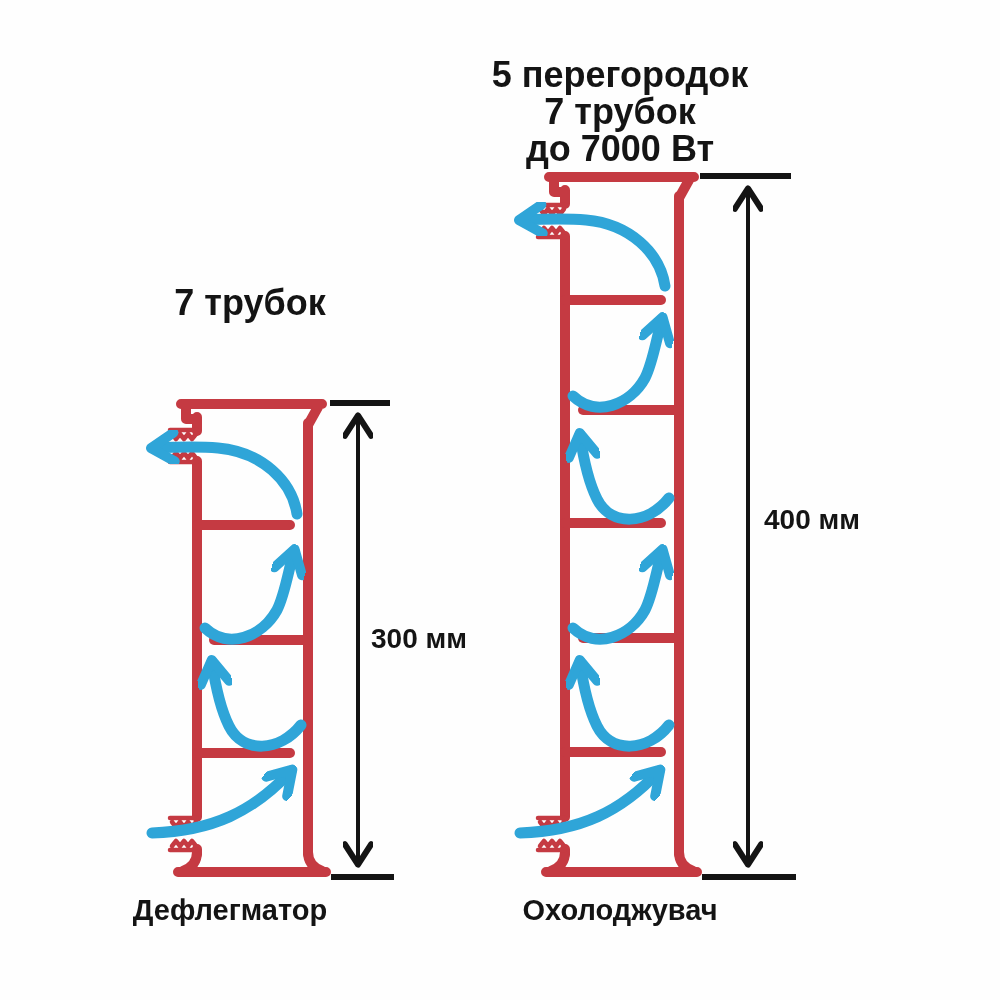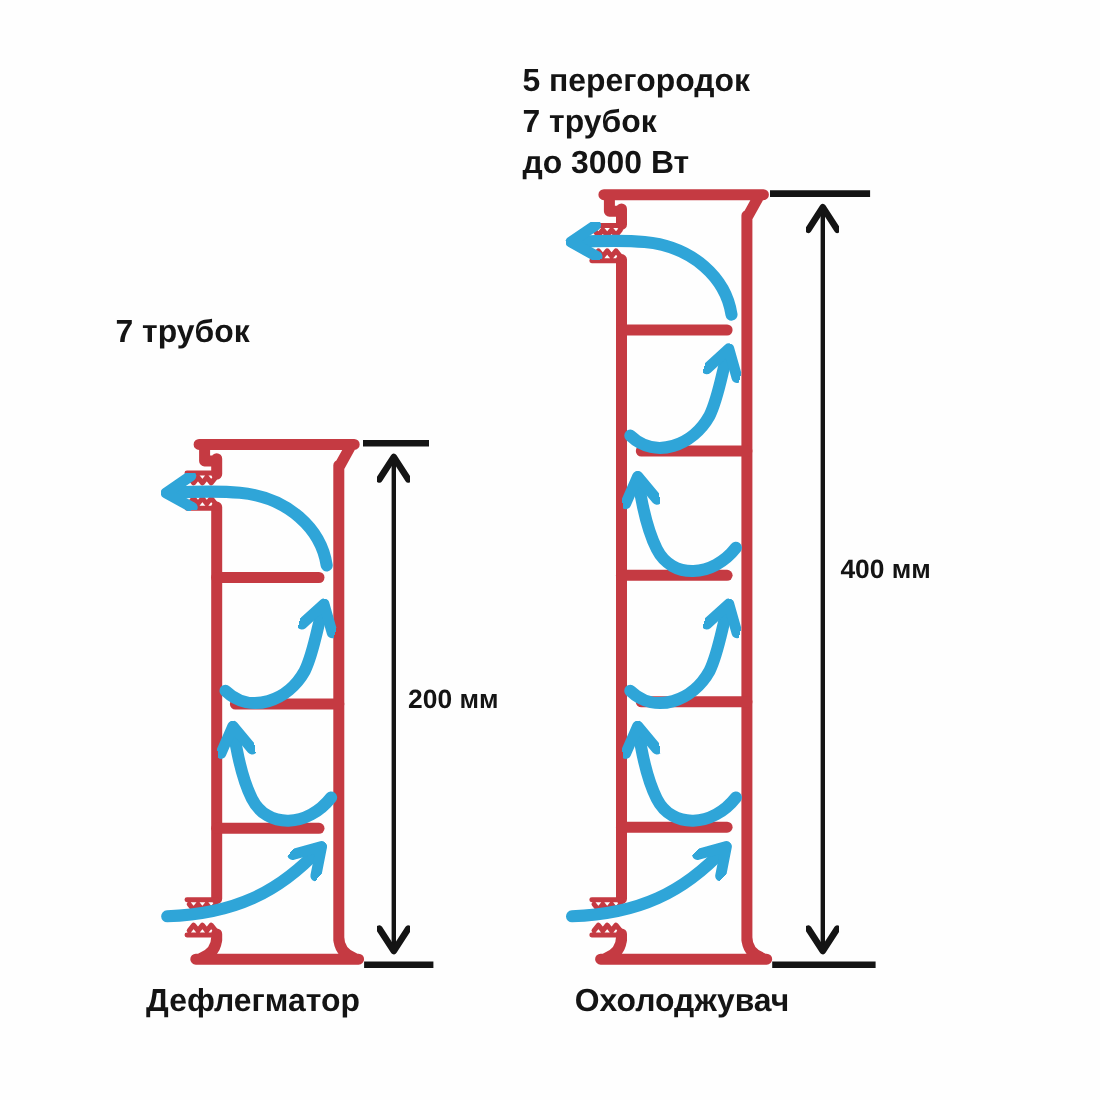--- a/index.html
+++ b/index.html
@@ -8,24 +8,24 @@
     --ink:#141414;
     --bg:#fefefe;
   }
   html,body{margin:0;padding:0;background:#fff;}
   .stage{
     position:relative;width:1000px;height:1000px;background:var(--bg);
     font-family:"Liberation Sans",sans-serif;color:var(--ink);overflow:hidden;
   }
   .stage svg{position:absolute;left:0;top:0;}
   .txt{position:absolute;font-weight:bold;white-space:nowrap;}
-  .spec{text-align:left;font-size:29px;line-height:37px;}
+  .spec{text-align:center;font-size:36px;line-height:37px;}
   .spec-left{left:105px;top:284px;width:290px;}
   .spec-right{left:475px;top:56px;width:290px;}
-  .dim-label{font-size:24px;}
+  .dim-label{font-size:28px;}
   .dim-label-left{left:371px;top:623px;}
   .dim-label-right{left:764px;top:504px;}
   .caption{font-size:29px;text-align:center;}
   .caption-left{left:105px;top:894px;width:250px;}
   .caption-right{left:495px;top:894px;width:250px;}
 
   .shell{stroke:var(--red);stroke-width:10;fill:none;stroke-linecap:round;stroke-linejoin:round;}
   .baffle{stroke:var(--red);stroke-width:10;fill:none;stroke-linecap:round;}
   .thread{stroke:var(--red);stroke-width:4.5;fill:none;stroke-linecap:round;stroke-linejoin:round;}
   .flow{stroke:var(--blue);stroke-width:11;fill:none;stroke-linecap:round;}
@@ -120,21 +120,21 @@
     </g>
   </svg>
 
   <div class="txt spec spec-left">
     <div>7 трубок</div>
   </div>
 
   <div class="txt spec spec-right">
     <div>5 перегородок</div>
     <div>7 трубок</div>
-    <div>до 3000 Вт</div>
+    <div>до 7000 Вт</div>
   </div>
 
-  <div class="txt dim-label dim-label-left">200 мм</div>
+  <div class="txt dim-label dim-label-left">300 мм</div>
   <div class="txt dim-label dim-label-right">400 мм</div>
 
   <div class="txt caption caption-right">Охолоджувач</div>
   <div class="txt caption caption-left">Дефлегматор</div>
 </div>
 
 </body></html>

